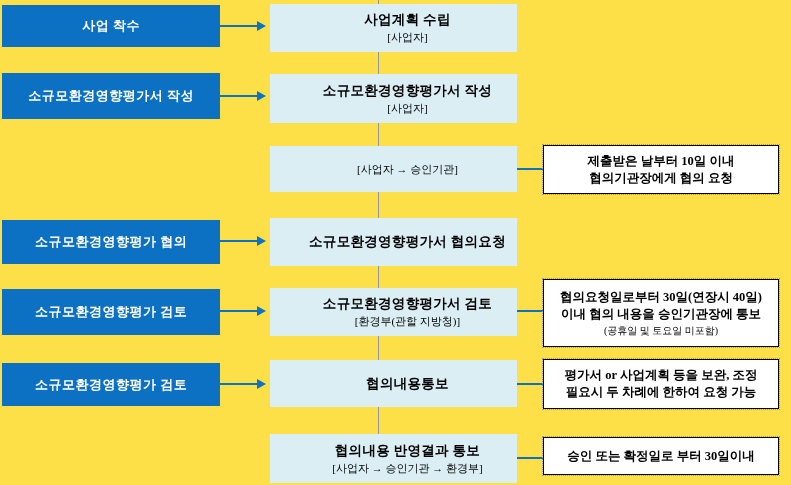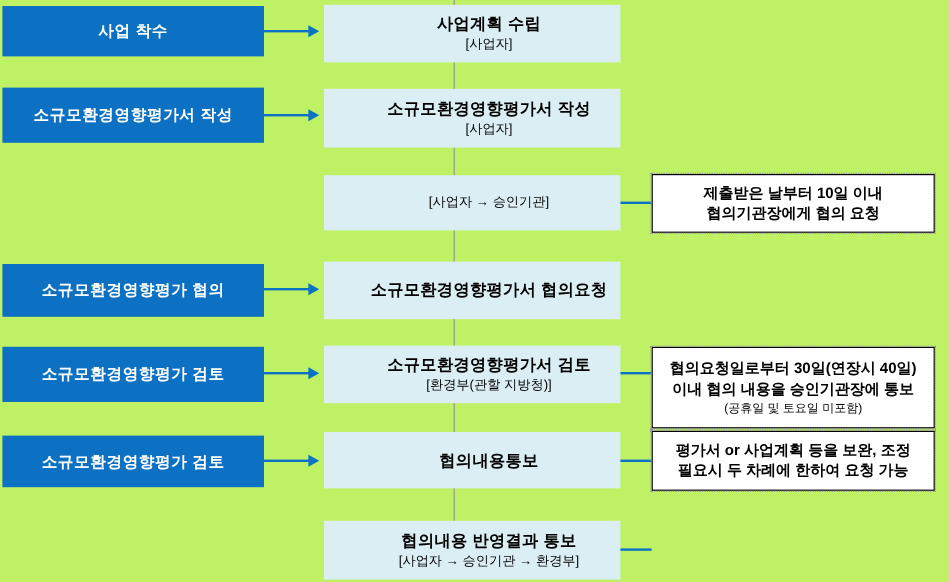--- a/index.html
+++ b/index.html
@@ -1,22 +1,22 @@
 <!DOCTYPE html>
 <html><head>
 <meta charset="utf-8">
 <style>
   html, body { margin: 0; padding: 0; background: #000; }
   #canvas {
     position: relative;
     width: 791px;
     height: 485px;
-    background: #bef264;
+    background: #fde047;
     overflow: hidden;
-    font-family: Liberation Sans, sans-serif;
+    font-family: Liberation Serif, serif;
   }
   .vline {
     position: absolute;
     left: 378px;
     top: 0;
     width: 1px;
     height: 434px;
     background: #919899;
     z-index: 0;
   }
@@ -128,28 +128,31 @@
   </div>
   <div class="centerbox" style="top:434px;height:49px">
     <div class="ctitle">협의내용 반영결과 통보</div>
     <div class="csub">[사업자 → 승인기관 → 환경부]</div>
   </div>
 
   <div class="notebox" style="top:145px;height:49px">
     <div class="nline">제출받은 날부터 10일 이내</div>
     <div class="nline">협의기관장에게 협의 요청</div>
   </div>
-  <div class="notebox" style="top:289px;height:68px">
+  <div class="notebox" style="top:279px;height:68px">
     <div class="nline">협의요청일로부터 30일(연장시 40일)</div>
     <div class="nline">이내 협의 내용을 승인기관장에 통보</div>
     <div class="nsmall">(공휴일 및 토요일 미포함)</div>
   </div>
   <div class="notebox" style="top:359px;height:50px">
     <div class="nline">평가서 or 사업계획 등을 보완, 조정</div>
     <div class="nline">필요시 두 차례에 한하여 요청 가능</div>
+  </div>
+  <div class="notebox" style="top:437px;height:38px">
+    <div class="nline">승인 또는 확정일로 부터 30일이내</div>
   </div>
 
   <div class="aline" style="left:220px;top:25px;width:38px"></div>
   <div class="ahead-r" style="left:257px;top:21px"></div>
 
   <div class="aline" style="left:220px;top:95px;width:38px"></div>
   <div class="ahead-r" style="left:257px;top:91px"></div>
 
   <div class="aline" style="left:220px;top:240px;width:38px"></div>
   <div class="ahead-r" style="left:257px;top:236px"></div>

